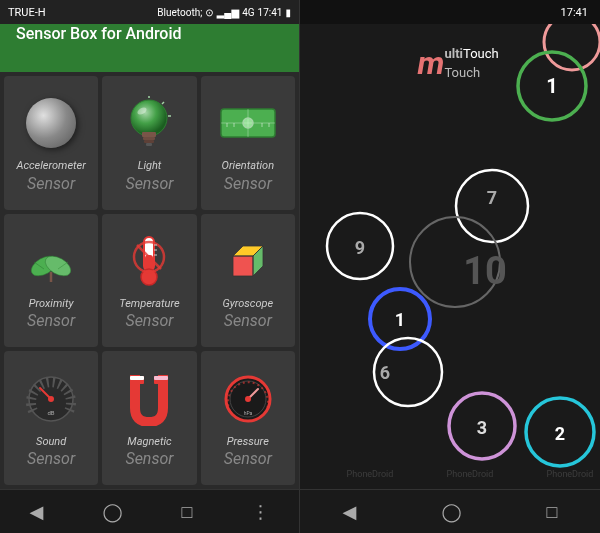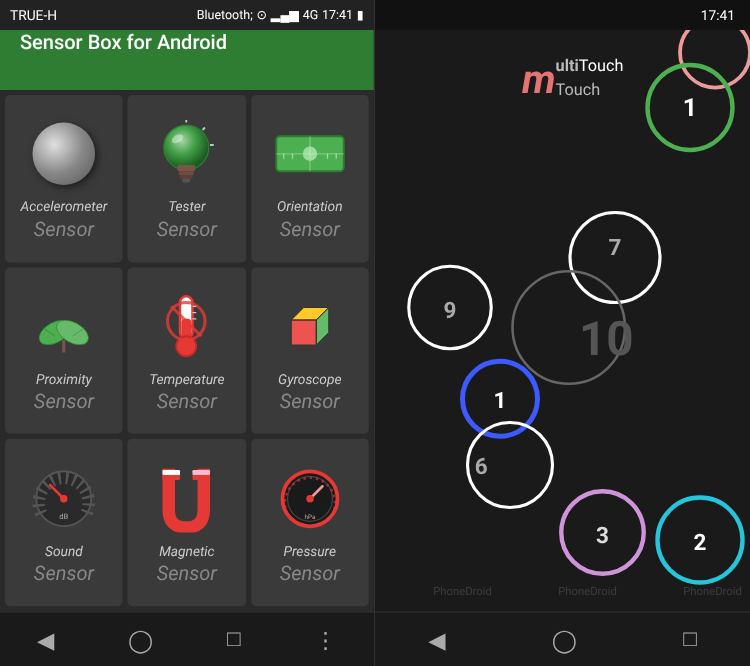--- a/index.html
+++ b/index.html
@@ -263,21 +263,21 @@
           <ellipse cx="18" cy="15" rx="5" ry="3" fill="rgba(255,255,255,0.4)" transform="rotate(-30,18,15)"></ellipse>
 
           <rect x="22" y="47" width="6" height="3" rx="1" fill="#555"></rect>
 
           <line x1="25" y1="2" x2="25" y2="0" stroke="#a5d6a7" stroke-width="1.5"></line>
           <line x1="38" y1="8" x2="40" y2="6" stroke="#a5d6a7" stroke-width="1.5"></line>
           <line x1="44" y1="20" x2="47" y2="20" stroke="#a5d6a7" stroke-width="1.5"></line>
         </svg>
       </div>
       <div class="sensor-name">
-        <span>Tester</span><br>
+        <span>Light</span><br>
         <span class="sub">Sensor</span>
       </div>
     </div>
 
     <div class="sensor-cell">
       <div class="sensor-icon">
         <svg width="58" height="36" viewBox="0 0 58 36">
           <rect x="2" y="4" width="54" height="28" rx="3" fill="#4caf50" stroke="#2e7d32" stroke-width="1.5"></rect>
           <line x1="29" y1="4" x2="29" y2="32" stroke="rgba(255,255,255,0.3)" stroke-width="1"></line>
           <line x1="2" y1="18" x2="56" y2="18" stroke="rgba(255,255,255,0.3)" stroke-width="1"></line>

